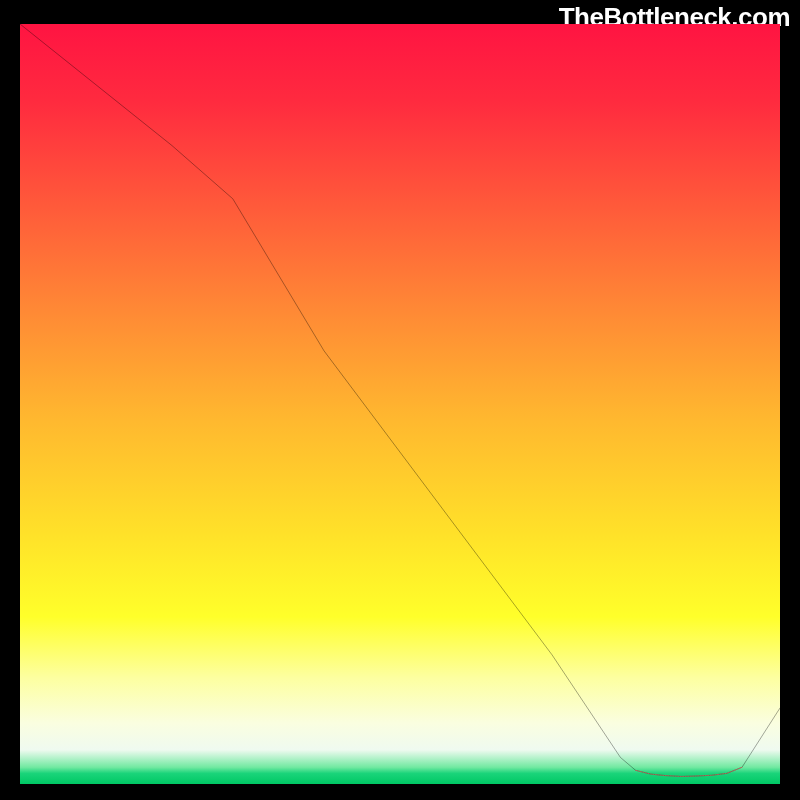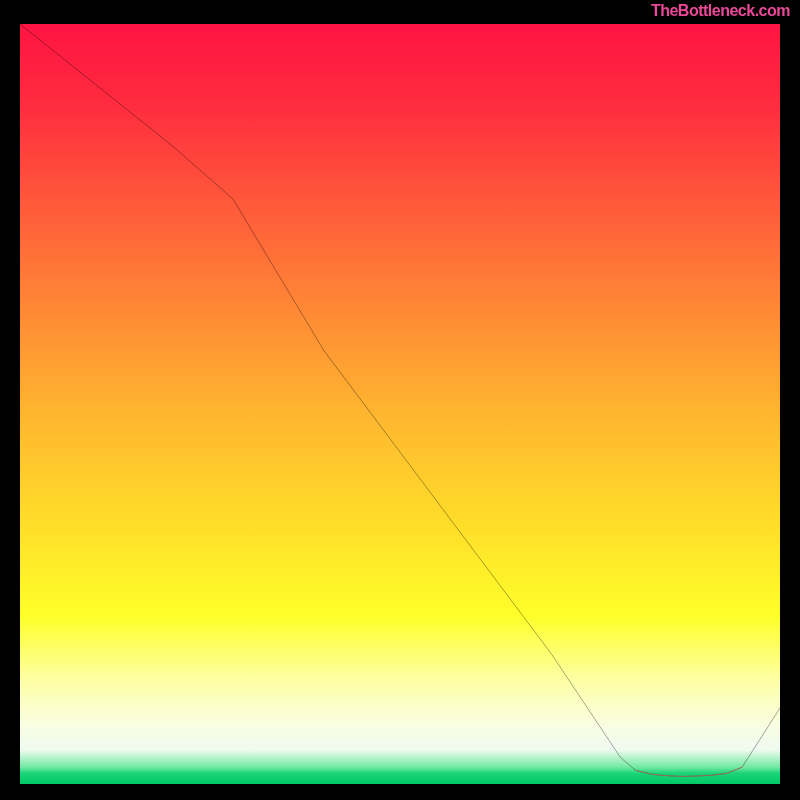--- a/index.html
+++ b/index.html
@@ -8,23 +8,23 @@
     position: relative;
     width: 800px;
     height: 800px;
     background: #000;
   }
   .watermark {
     position: absolute;
     top: 2px;
     right: 10px;
     font-family: Arial, sans-serif;
-    font-size: 16px;
+    font-size: 26px;
     font-weight: bold;
-    color: #ec4899;
+    color: #ffffff;
     letter-spacing: -0.5px;
     margin-left: 16px;
   }
   .plot {
     position: absolute;
     left: 20px;
     top: 24px;
     width: 760px;
     height: 760px;
     background: linear-gradient(

